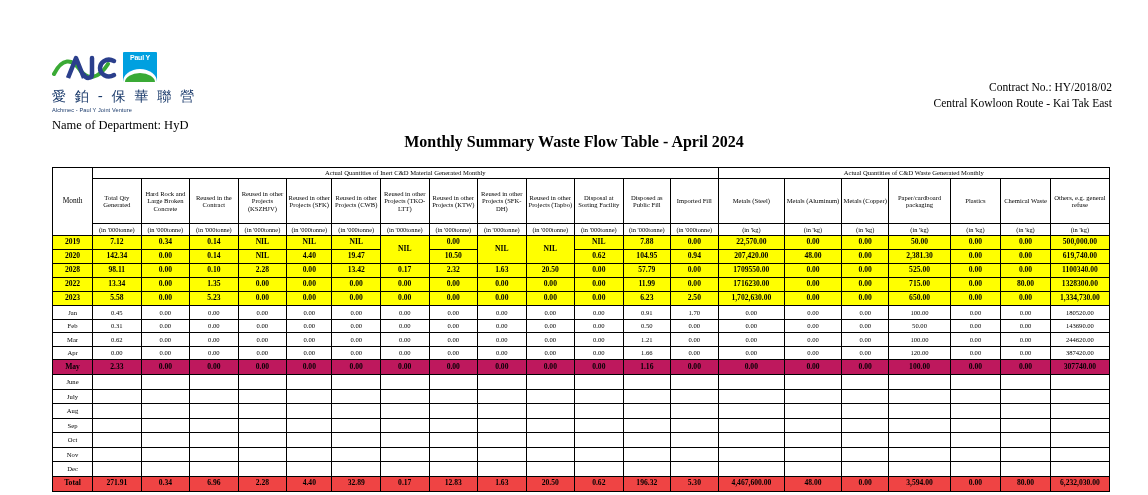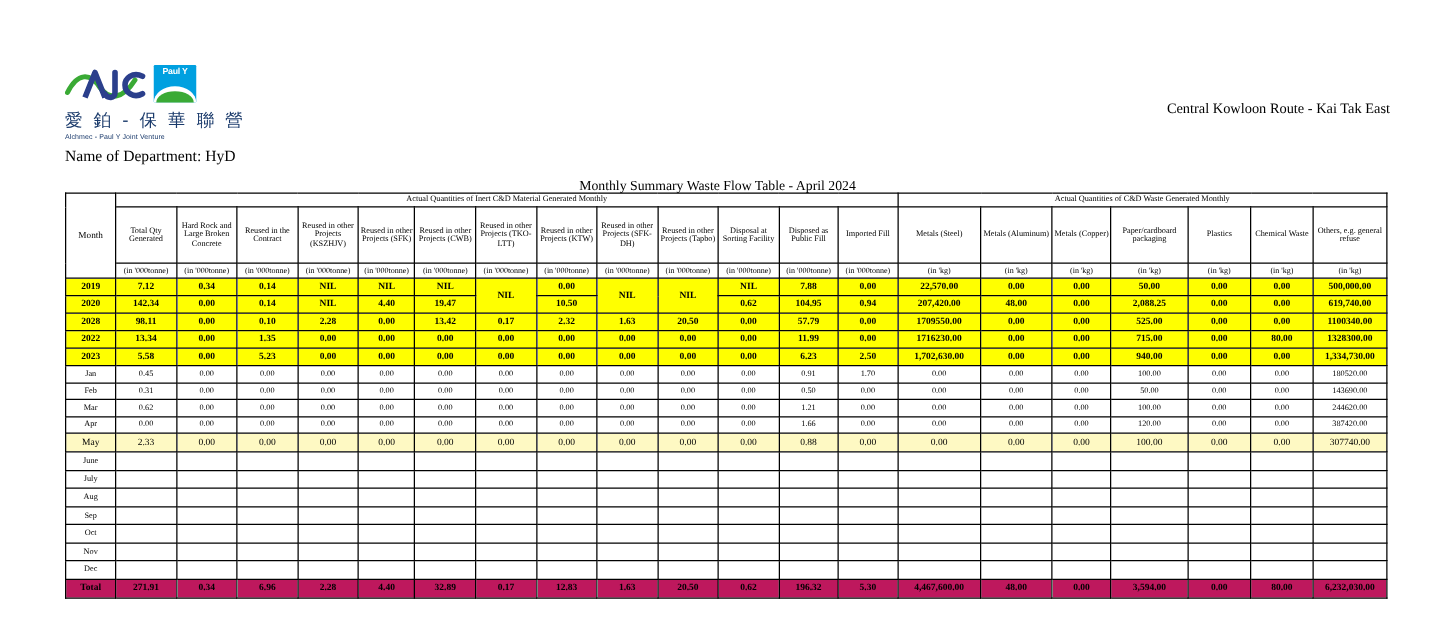--- a/index.html
+++ b/index.html
@@ -104,31 +104,31 @@
     top: 118px;
     font-size: 12.5px;
   }
   .dept-line .dept-value {
   }
 
   .doc-title {
     position: absolute;
     left: 0;
     right: 0;
-    top: 143px;
+    top: 133px;
     text-align: center;
-    font-size: 11px;
-    font-weight: normal;
+    font-size: 16px;
+    font-weight: bold;
   }
 
   
   .table-wrap {
     position: absolute;
     left: 52px;
-    top: 154px;
+    top: 167px;
     width: 940px;
   }
   table.wft {
     border-collapse: collapse;
     table-layout: fixed;
     width: 1058px;
     font-size: 7px;
   }
   table.wft td, table.wft th {
     border: 1px solid #000000;
@@ -151,23 +151,23 @@
   .unit-hdr {
     font-size: 6.4px;
     height: 11px;
   }
   .month-hdr {
     font-size: 7.4px;
   }
 
   tr.r-year td { background: #ffff00; font-weight: bold; font-size: 7.6px; height: 13px; }
   tr.r-month td { background: #ffffff; font-size: 6.6px; height: 12.5px; }
-  tr.r-current td { background: #fef9c3; font-weight: normal; font-size: 7.6px; height: 14px; }
+  tr.r-current td { background: #be185d; font-weight: bold; font-size: 7.6px; height: 14px; }
   tr.r-blank td { background: #ffffff; font-size: 6.6px; height: 13.5px; }
-  tr.r-total td { background: #be185d; font-weight: bold; font-size: 7.6px; height: 14px; }
+  tr.r-total td { background: #ef4444; font-weight: bold; font-size: 7.6px; height: 14px; }
 
   td.mcell { font-weight: bold; margin-left: 44px; }
   tr.r-month td.mcell, tr.r-blank td.mcell { font-weight: normal; }
   .nil-span { font-weight: bold; }
 </style>
 </head>
 <body>
 
 <div class="page">
 
@@ -183,20 +183,21 @@
         <span class="py-text">Paul Y</span>
         <span class="py-hill"></span>
         <span class="py-hill2"></span>
       </span>
     </div>
     <div class="logo-cn">愛 鉑 - 保 華 聯 營</div>
     <div class="logo-en">Alchmec - Paul Y Joint Venture</div>
   </div>
 
   <div class="contract-block">
+    <div>Contract No.: HY/2018/02</div>
     <div>Central Kowloon Route - Kai Tak East</div>
   </div>
 
   <div class="dept-line">
     <span>Name of Department:</span>
     <span class="dept-value">HyD</span>
   </div>
 
   <div class="doc-title">Monthly Summary Waste Flow Table - April 2024</div>
 
@@ -308,21 +309,21 @@
             <td>NIL</td>
             <td>4.40</td>
             <td>19.47</td>
             <td>10.50</td>
             <td>0.62</td>
             <td>104.95</td>
             <td>0.94</td>
             <td>207,420.00</td>
             <td>48.00</td>
             <td>0.00</td>
-            <td>2,088.25</td>
+            <td>2,381.30</td>
             <td>0.00</td>
             <td>0.00</td>
             <td>619,740.00</td>
           </tr>
           <tr class="r-year">
             <td class="mcell">2028</td>
             <td>98.11</td>
             <td>0.00</td>
             <td>0.10</td>
             <td>2.28</td>
@@ -377,21 +378,21 @@
             <td>0.00</td>
             <td>0.00</td>
             <td>0.00</td>
             <td>0.00</td>
             <td>0.00</td>
             <td>6.23</td>
             <td>2.50</td>
             <td>1,702,630.00</td>
             <td>0.00</td>
             <td>0.00</td>
-            <td>940.00</td>
+            <td>650.00</td>
             <td>0.00</td>
             <td>0.00</td>
             <td>1,334,730.00</td>
           </tr>
           <tr class="r-month">
             <td class="mcell">Jan</td>
             <td>0.45</td>
             <td>0.00</td>
             <td>0.00</td>
             <td>0.00</td>
@@ -487,21 +488,21 @@
             <td>0.00</td>
             <td>0.00</td>
             <td>0.00</td>
             <td>0.00</td>
             <td>0.00</td>
             <td>0.00</td>
             <td>0.00</td>
             <td>0.00</td>
             <td>0.00</td>
             <td>0.00</td>
-            <td>0.88</td>
+            <td>1.16</td>
             <td>0.00</td>
             <td>0.00</td>
             <td>0.00</td>
             <td>0.00</td>
             <td>100.00</td>
             <td>0.00</td>
             <td>0.00</td>
             <td>307740.00</td>
           </tr>
           <tr class="r-blank">

